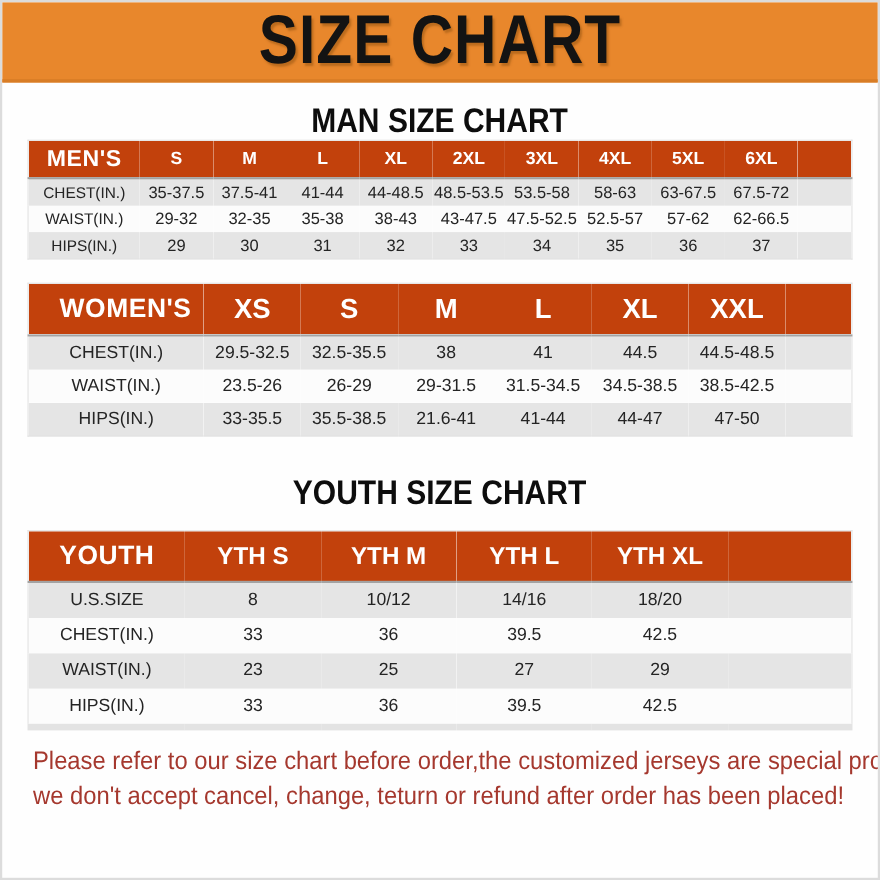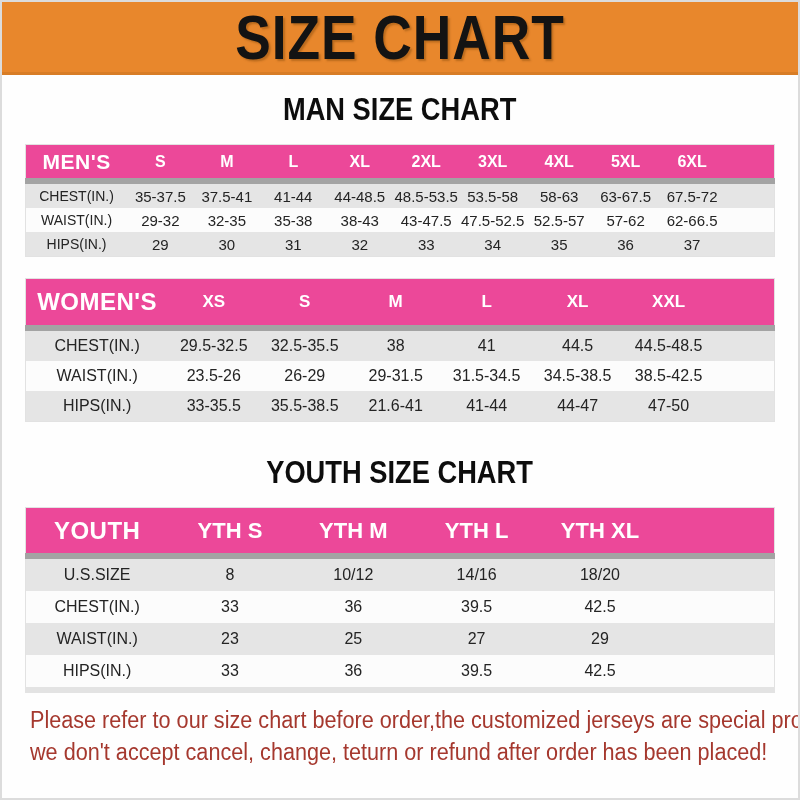--- a/index.html
+++ b/index.html
@@ -64,50 +64,50 @@
   }
   table.size-table th,
   table.size-table td {
     padding: 0;
     text-align: center;
     vertical-align: middle;
     white-space: nowrap;
     overflow: hidden;
   }
   table.size-table thead th {
-    background: #ec4899;
+    background: #c2410c;
     color: #ffffff;
     font-weight: 600;
-    border-bottom: 6px solid #a3a3a3;
+    border-bottom: 2px solid #a3a3a3;
   }
   table.size-table thead th.corner {
     font-weight: 800;
     letter-spacing: 0.5px;
   }
   table.size-table tbody td {
     color: #242424;
   }
   table.size-table tbody tr:nth-child(odd) td  { background: #E5E5E5; }
   table.size-table tbody tr:nth-child(even) td { background: #FCFCFC; }
 
   
   .sec-0 { margin-top: 18px; }
-  .sec-0 .section-heading { margin-bottom: 17px; }
+  .sec-0 .section-heading { }
   .sec-0 thead th { height: 33px; font-size: 16px; }
   .sec-0 thead th.corner { font-size: 21px; }
   .sec-0 tbody td { height: 24px; font-size: 15px; }
   .sec-0 .label-cell { width: 13.5%; }
   .sec-0 .col-empty  { width: 6.5%; }
   .sec-0 tbody td.label-cell { font-size: 14px; }
 
   
   .sec-1 { margin-top: 21px; }
   .sec-1 .section-heading { margin-bottom: 22px; }
-  .sec-1 thead th { height: 46px; font-size: 17px; }
-  .sec-1 thead th.corner { font-size: 24px; }
+  .sec-1 thead th { height: 46px; font-size: 25px; }
+  .sec-1 thead th.corner { font-size: 24px; padding-left: 17px; }
   .sec-1 tbody td { height: 30px; font-size: 16px; }
   .sec-1 .label-cell { width: 19%; }
   .sec-1 .col-empty  { width: 8%; }
 
   
   .sec-2 { margin-top: 34px; }
   .sec-2 .section-heading { margin-bottom: 17px; }
   .sec-2 thead th { height: 45px; font-size: 22px; }
   .sec-2 thead th.corner { font-size: 24px; }
   .sec-2 tbody td { height: 32px; font-size: 16px; }

